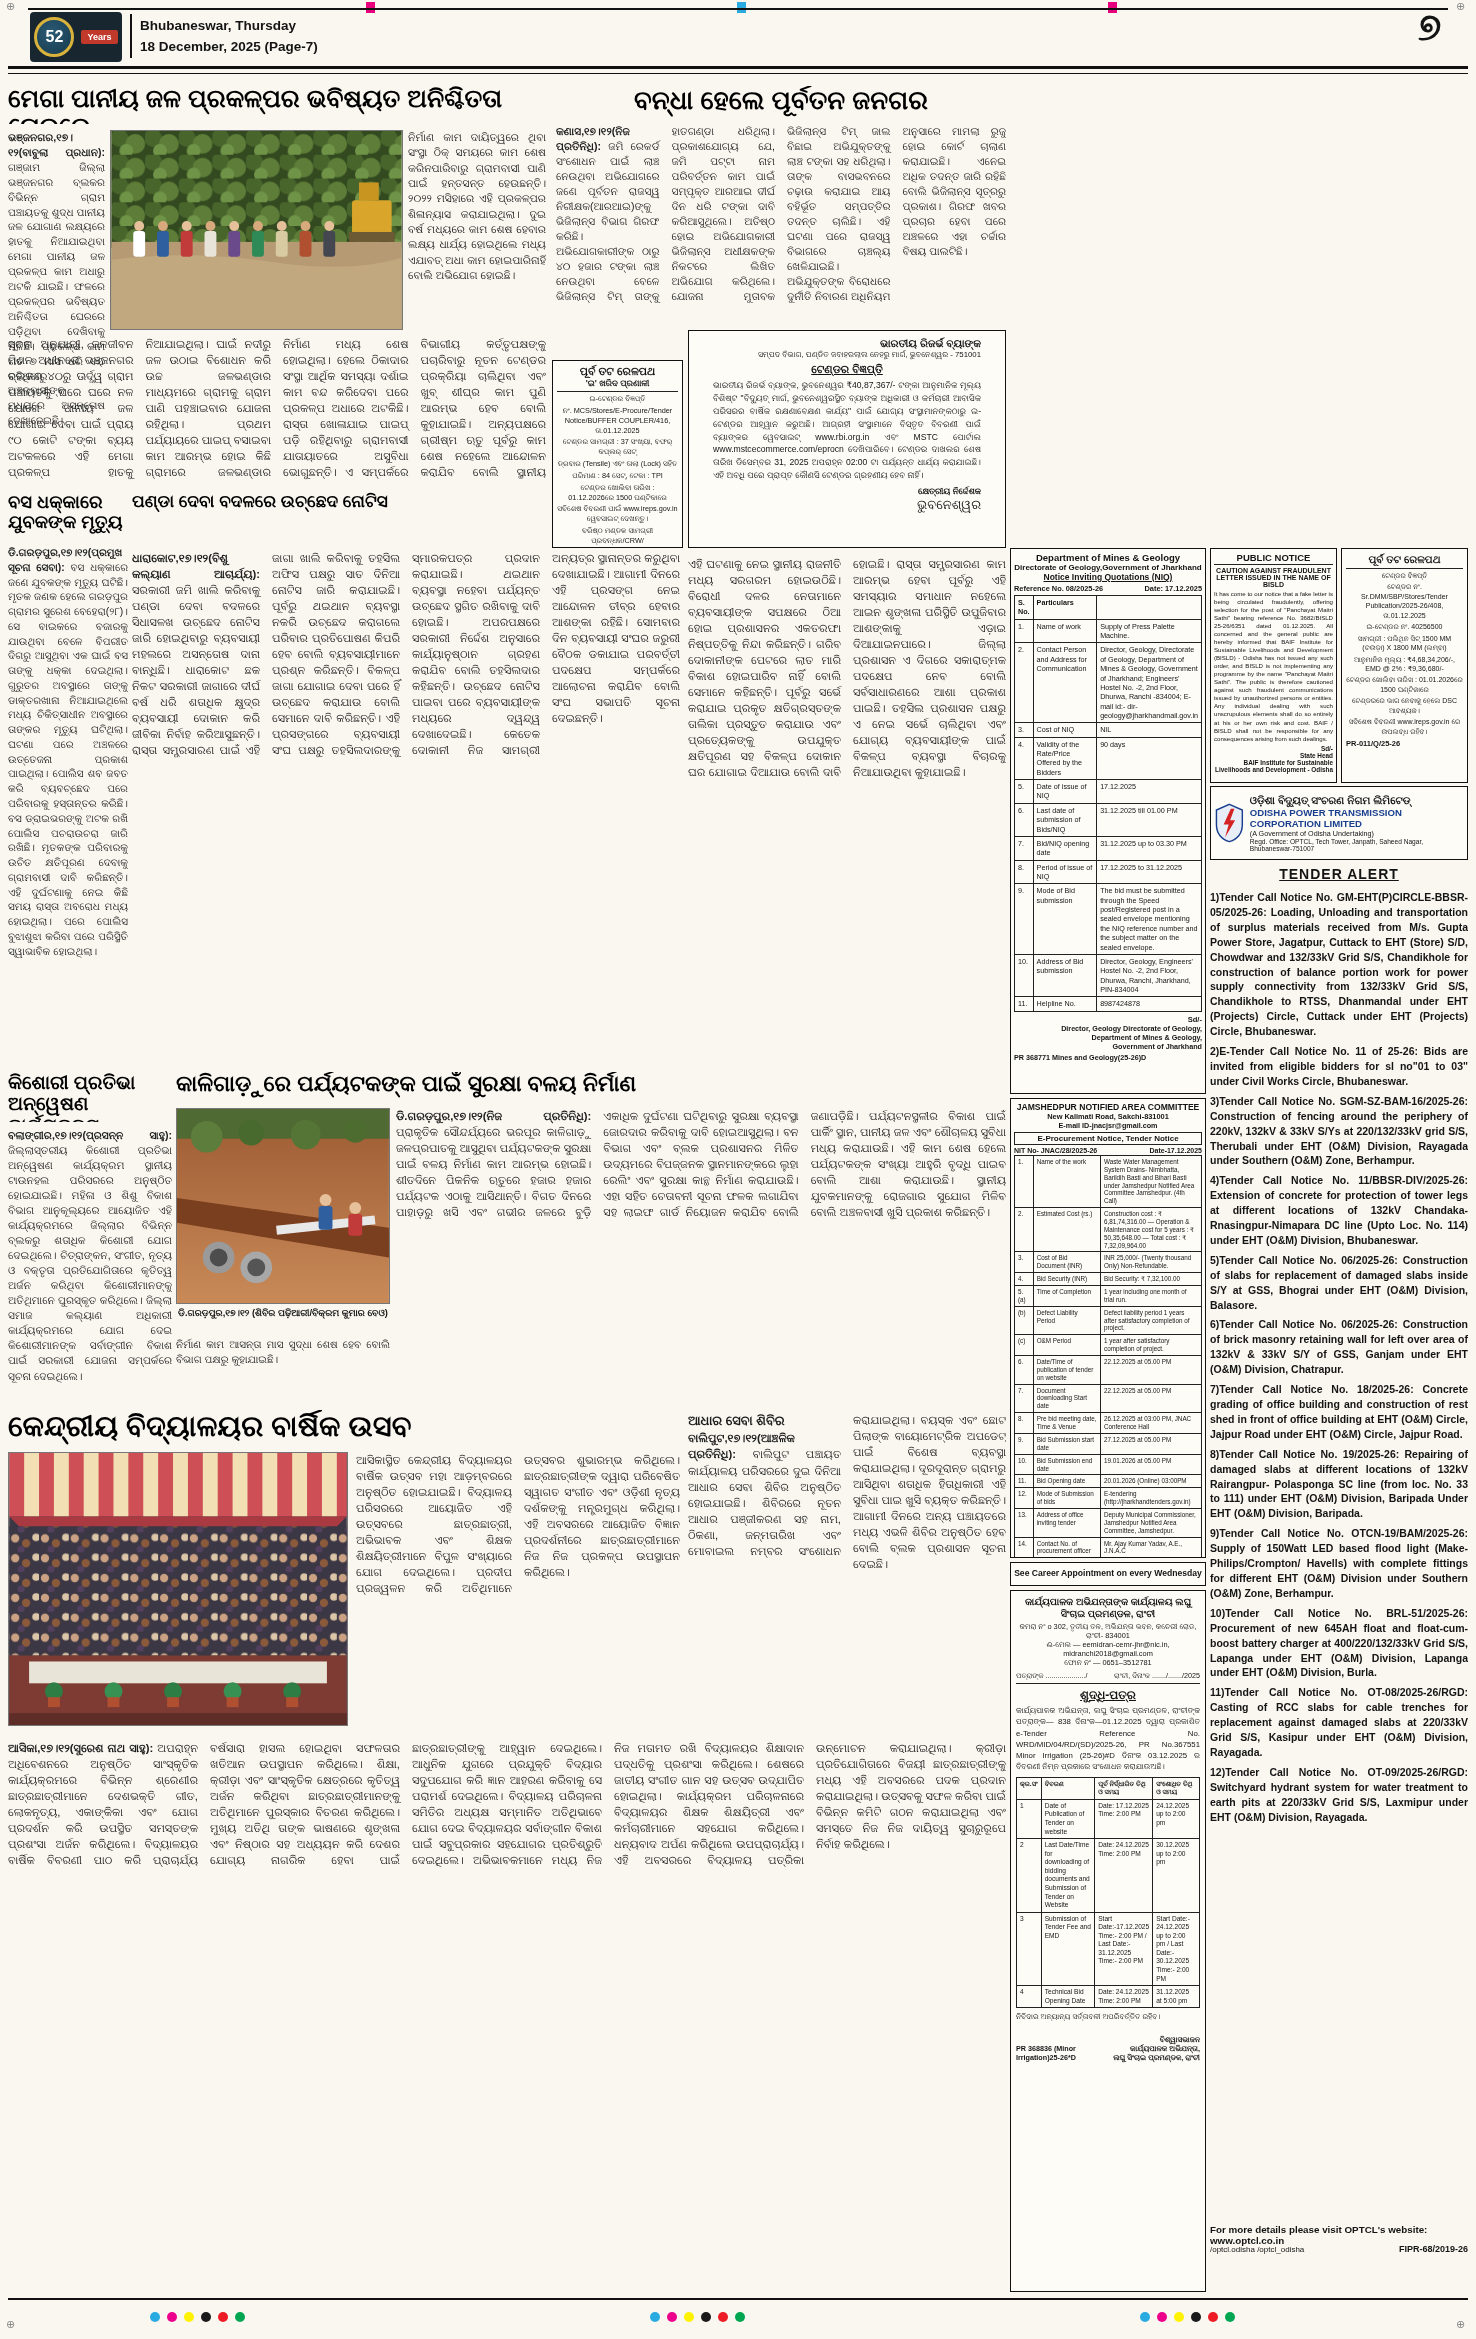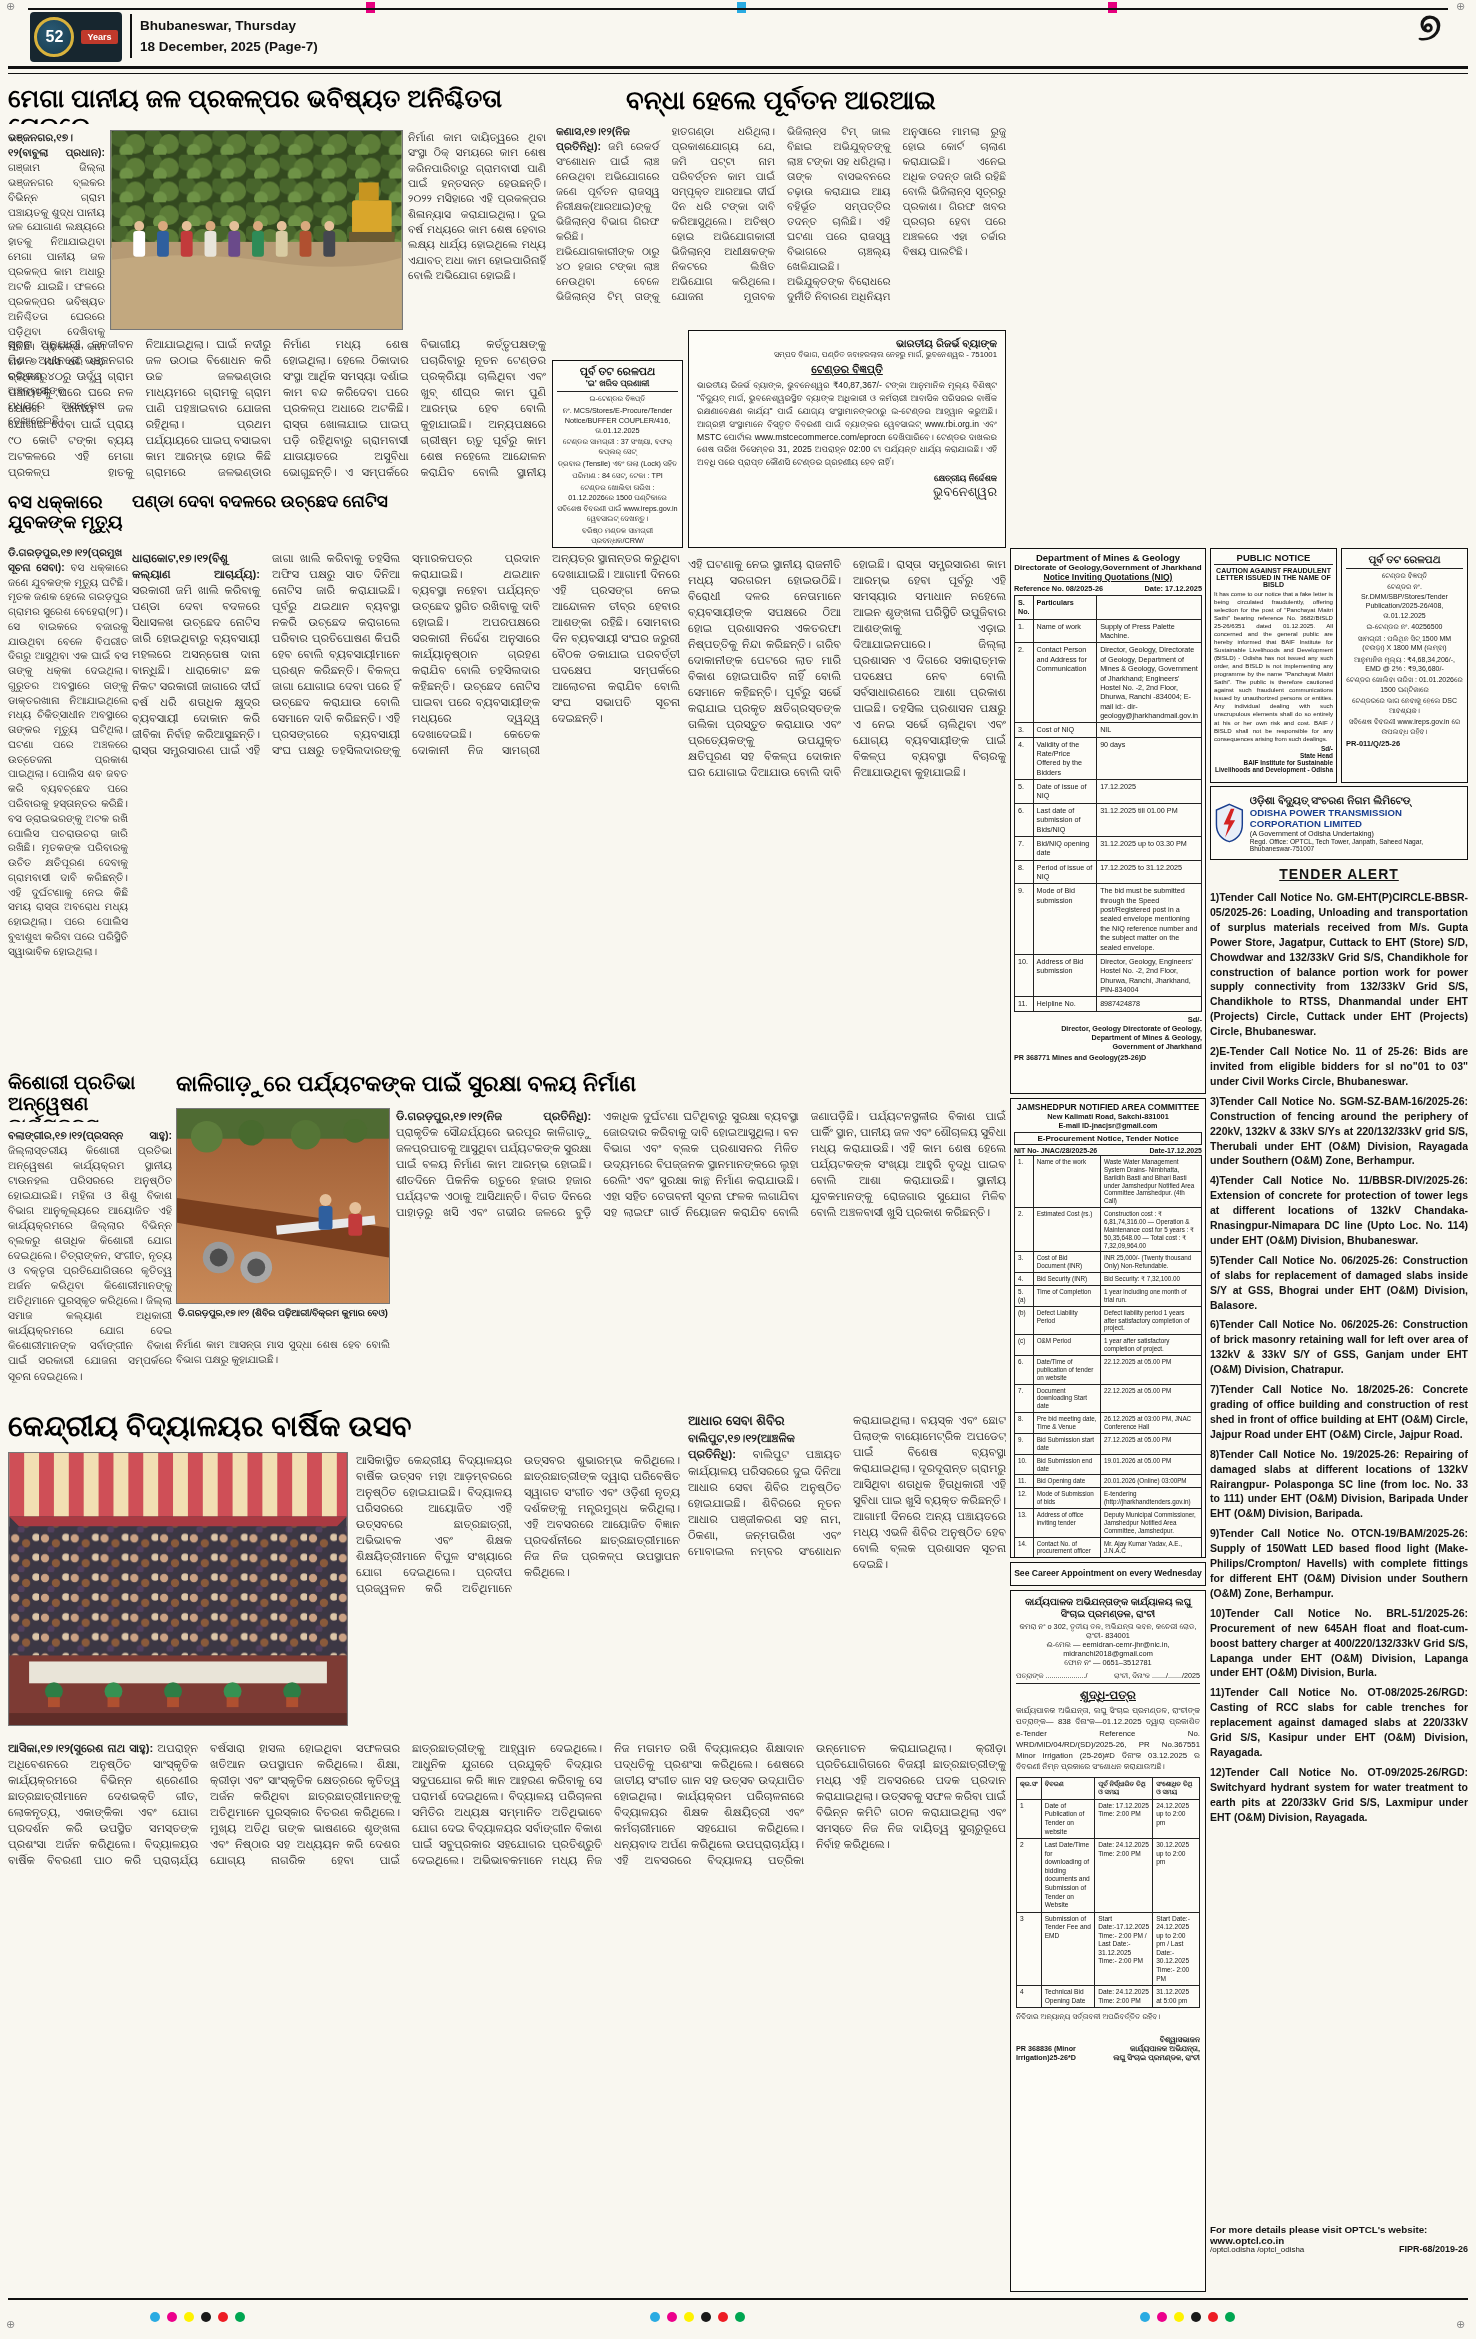--- a/index.html
+++ b/index.html
@@ -98,21 +98,21 @@
       <circle cx="220" cy="96" r="5" fill="#e5c09a"></circle>
         <rect x="214" y="101" width="12" height="26" rx="3" fill="#44474f"></rect>
     </g>
     <rect x="243" y="70" width="40" height="34" rx="3" fill="#d9a62b"></rect>
     <rect x="250" y="52" width="20" height="18" fill="#c79520"></rect>
     <rect x="240" y="102" width="46" height="10" fill="#6b5a33"></rect>
   </svg>
   <div class="abs bt" style="left:408px;top:130px;width:138px;height:200px;font-size:10.8px">ନିର୍ମାଣ କାମ ଦାୟିତ୍ୱରେ ଥିବା ସଂସ୍ଥା ଠିକ୍ ସମୟରେ କାମ ଶେଷ କରିନପାରିବାରୁ ଗ୍ରାମବାସୀ ପାଣି ପାଇଁ ହନ୍ତସନ୍ତ ହେଉଛନ୍ତି। ୨୦୨୨ ମସିହାରେ ଏହି ପ୍ରକଳ୍ପର ଶିଳାନ୍ୟାସ କରାଯାଇଥିଲା। ଦୁଇ ବର୍ଷ ମଧ୍ୟରେ କାମ ଶେଷ ହେବାର ଲକ୍ଷ୍ୟ ଧାର୍ଯ୍ୟ ହୋଇଥିଲେ ମଧ୍ୟ ଏଯାବତ୍ ଅଧା କାମ ହୋଇପାରିନାହିଁ ବୋଲି ଅଭିଯୋଗ ହୋଇଛି।</div>
   <div class="abs bt c4" style="left:8px;top:336px;width:538px;height:148px">ସୂଚନା ଅନୁଯାୟୀ, ଜଳଜୀବନ ମିଶନ ଅଧୀନରେ ଭଞ୍ଜନଗର ବ୍ଲକର ୪୦ରୁ ଊର୍ଦ୍ଧ୍ୱ ଗ୍ରାମ ପଞ୍ଚାୟତକୁ ଘରେ ଘରେ ନଳ ଯୋଗେ ପାନୀୟ ଜଳ ଯୋଗାଇ ଦେବା ପାଇଁ ପ୍ରାୟ ୯୦ କୋଟି ଟଙ୍କା ବ୍ୟୟ ଅଟକଳରେ ଏହି ମେଗା ପ୍ରକଳ୍ପ ହାତକୁ ନିଆଯାଇଥିଲା। ଘାଇଁ ନଦୀରୁ ଜଳ ଉଠାଇ ବିଶୋଧନ କରି ଉଚ୍ଚ ଜଳଭଣ୍ଡାର ମାଧ୍ୟମରେ ଗ୍ରାମକୁ ଗ୍ରାମ ପାଣି ପହଞ୍ଚାଇବାର ଯୋଜନା ରହିଥିଲା। ପ୍ରଥମ ପର୍ଯ୍ୟାୟରେ ପାଇପ୍ ବସାଇବା କାମ ଆରମ୍ଭ ହୋଇ କିଛି ଗ୍ରାମରେ ଜଳଭଣ୍ଡାର ନିର୍ମାଣ ମଧ୍ୟ ଶେଷ ହୋଇଥିଲା। ହେଲେ ଠିକାଦାର ସଂସ୍ଥା ଆର୍ଥିକ ସମସ୍ୟା ଦର୍ଶାଇ କାମ ବନ୍ଦ କରିଦେବା ପରେ ପ୍ରକଳ୍ପ ଅଧାରେ ଅଟକିଛି। ରାସ୍ତା ଖୋଳାଯାଇ ପାଇପ୍ ପଡ଼ି ରହିଥିବାରୁ ଗ୍ରାମବାସୀ ଯାତାୟାତରେ ଅସୁବିଧା ଭୋଗୁଛନ୍ତି। ଏ ସମ୍ପର୍କରେ ବିଭାଗୀୟ କର୍ତ୍ତୃପକ୍ଷଙ୍କୁ ପଚାରିବାରୁ ନୂତନ ଟେଣ୍ଡର ପ୍ରକ୍ରିୟା ଚାଲିଥିବା ଏବଂ ଖୁବ୍ ଶୀଘ୍ର କାମ ପୁଣି ଆରମ୍ଭ ହେବ ବୋଲି କୁହାଯାଇଛି। ଅନ୍ୟପକ୍ଷରେ ଗ୍ରୀଷ୍ମ ଋତୁ ପୂର୍ବରୁ କାମ ଶେଷ ନହେଲେ ଆନ୍ଦୋଳନ କରାଯିବ ବୋଲି ସ୍ଥାନୀୟ ଅଞ୍ଚଳବାସୀ ଚେତାବନୀ ଦେଇଛନ୍ତି। ଜିଲ୍ଲା ପ୍ରଶାସନ ପକ୍ଷରୁ ଏହି ପ୍ରସଙ୍ଗରେ ତୁରନ୍ତ ପଦକ୍ଷେପ ନିଆଯିବା ପାଇଁ ଦାବି ହେଉଛି।</div>
 
-  <h1 class="abs hl ctr" style="left:556px;top:86px;width:450px;height:32px;font-size:26px">ବନ୍ଧା ହେଲେ ପୂର୍ବତନ ଆରଆଇ</h1>
+  <h1 class="abs hl ctr" style="left:556px;top:86px;width:450px;height:32px;font-size:26px">ବନ୍ଧା ହେଲେ ପୂର୍ବତନ ଜନଗର</h1>
   <div class="abs bt c4" style="left:556px;top:124px;width:450px;height:202px;font-size:10.6px">
     <span class="dl">କଣାସ,୧୭।୧୨(ନିଜ ପ୍ରତିନିଧି):</span>
     <span>ଜମି ରେକର୍ଡ ସଂଶୋଧନ ପାଇଁ ଲାଞ୍ଚ ନେଉଥିବା ଅଭିଯୋଗରେ ଜଣେ ପୂର୍ବତନ ରାଜସ୍ୱ ନିରୀକ୍ଷକ(ଆରଆଇ)ଙ୍କୁ ଭିଜିଲାନ୍ସ ବିଭାଗ ଗିରଫ କରିଛି। ଅଭିଯୋଗକାରୀଙ୍କ ଠାରୁ ୪୦ ହଜାର ଟଙ୍କା ଲାଞ୍ଚ ନେଉଥିବା ବେଳେ ଭିଜିଲାନ୍ସ ଟିମ୍ ତାଙ୍କୁ ହାତଗଣ୍ଡା ଧରିଥିଲା। ପ୍ରକାଶଯୋଗ୍ୟ ଯେ, ଜମି ପଟ୍ଟା ନାମ ପରିବର୍ତ୍ତନ କାମ ପାଇଁ ସମ୍ପୃକ୍ତ ଆରଆଇ ଦୀର୍ଘ ଦିନ ଧରି ଟଙ୍କା ଦାବି କରିଆସୁଥିଲେ। ଅତିଷ୍ଠ ହୋଇ ଅଭିଯୋଗକାରୀ ଭିଜିଲାନ୍ସ ଅଧୀକ୍ଷକଙ୍କ ନିକଟରେ ଲିଖିତ ଅଭିଯୋଗ କରିଥିଲେ। ଯୋଜନା ମୁତାବକ ଭିଜିଲାନ୍ସ ଟିମ୍ ଜାଲ ବିଛାଇ ଅଭିଯୁକ୍ତଙ୍କୁ ଲାଞ୍ଚ ଟଙ୍କା ସହ ଧରିଥିଲା। ତାଙ୍କ ବାସଭବନରେ ଚଢ଼ାଉ କରାଯାଇ ଆୟ ବହିର୍ଭୂତ ସମ୍ପତ୍ତିର ତଦନ୍ତ ଚାଲିଛି। ଏହି ଘଟଣା ପରେ ରାଜସ୍ୱ ବିଭାଗରେ ଚାଞ୍ଚଲ୍ୟ ଖେଳିଯାଇଛି। ଅଭିଯୁକ୍ତଙ୍କ ବିରୋଧରେ ଦୁର୍ନୀତି ନିବାରଣ ଅଧିନିୟମ ଅନୁସାରେ ମାମଲା ରୁଜୁ ହୋଇ କୋର୍ଟ ଚାଲାଣ କରାଯାଇଛି। ଏନେଇ ଅଧିକ ତଦନ୍ତ ଜାରି ରହିଛି ବୋଲି ଭିଜିଲାନ୍ସ ସୂତ୍ରରୁ ପ୍ରକାଶ। ଗିରଫ ଖବର ପ୍ରଚାର ହେବା ପରେ ଅଞ୍ଚଳରେ ଏହା ଚର୍ଚ୍ଚାର ବିଷୟ ପାଲଟିଛି।</span>
   </div>
 
   <div class="abs box" style="left:552px;top:360px;width:131px;height:188px;padding:4px">
     <div class="ctr" style="font-weight:bold;font-size:11px">ପୂର୍ବ ତଟ ରେଳପଥ</div>
     <div class="ctr" style="font-weight:bold;font-size:8.5px;border-bottom:1px solid #222;padding-bottom:2px;margin-bottom:2px">'ଇ' ଖରିଦ ପ୍ରଣାଳୀ</div>
     <div>
         <div class="rline">ଇ-ଟେଣ୍ଡର ବିଜ୍ଞପ୍ତି</div>
@@ -120,21 +120,21 @@
         <div class="rline">ଟେଣ୍ଡର ସାମଗ୍ରୀ : 37 ସଂଖ୍ୟା, ବଫର୍ କପ୍ଲର୍ ସେଟ୍</div>
         <div class="rline">ଡ୍ରବାର (Tensile) ଏବଂ ତାଲା (Lock) ସହିତ</div>
         <div class="rline">ପରିମାଣ : 84 ସେଟ୍, ଟେକା : TPI</div>
         <div class="rline">ଟେଣ୍ଡର ଖୋଲିବା ତାରିଖ : 01.12.2026ରେ 1500 ଘଣ୍ଟିକାରେ</div>
         <div class="rline">ସବିଶେଷ ବିବରଣୀ ପାଇଁ www.ireps.gov.in ୱେବସାଇଟ୍ ଦେଖନ୍ତୁ।</div>
         <div class="rline">ବରିଷ୍ଠ ମଣ୍ଡଳ ସାମଗ୍ରୀ ପ୍ରବନ୍ଧକ/CRW/</div>
       </div>
     <div style="font-weight:bold;font-size:7.5px;margin-top:2px">PR-910/Q/25-26</div>
   </div>
 
-  <div class="abs box" style="left:688px;top:330px;width:318px;height:218px;padding:6px 8px">
+  <div class="abs box" style="left:688px;top:330px;width:318px;height:218px;padding:6px 24px">
     <div class="rgt" style="font-weight:bold;font-size:10.5px">ଭାରତୀୟ ରିଜର୍ଭ ବ୍ୟାଙ୍କ</div>
     <div class="rgt" style="font-size:7.8px;margin-bottom:3px">ସମ୍ପଦ ବିଭାଗ, ପଣ୍ଡିତ ଜବାହରଲାଲ ନେହରୁ ମାର୍ଗ, ଭୁବନେଶ୍ୱର - 751001</div>
     <div class="ctr" style="font-weight:bold;font-size:11px;text-decoration:underline;margin-bottom:3px">ଟେଣ୍ଡର ବିଜ୍ଞପ୍ତି</div>
     <div style="font-size:8.6px;line-height:1.5;text-align:justify">ଭାରତୀୟ ରିଜର୍ଭ ବ୍ୟାଙ୍କ, ଭୁବନେଶ୍ୱର ₹40,87,367/- ଟଙ୍କା ଆନୁମାନିକ ମୂଲ୍ୟ ବିଶିଷ୍ଟ "ବିଦ୍ୟୁତ୍ ମାର୍ଗ, ଭୁବନେଶ୍ୱରସ୍ଥିତ ବ୍ୟାଙ୍କ ଅଧିକାରୀ ଓ କର୍ମଚାରୀ ଆବାସିକ ପରିସରର ବାର୍ଷିକ ରକ୍ଷଣାବେକ୍ଷଣ କାର୍ଯ୍ୟ" ପାଇଁ ଯୋଗ୍ୟ ସଂସ୍ଥାମାନଙ୍କଠାରୁ ଇ-ଟେଣ୍ଡର ଆହ୍ୱାନ କରୁଅଛି। ଆଗ୍ରହୀ ସଂସ୍ଥାମାନେ ବିସ୍ତୃତ ବିବରଣୀ ପାଇଁ ବ୍ୟାଙ୍କର ୱେବସାଇଟ୍ www.rbi.org.in ଏବଂ MSTC ପୋର୍ଟାଲ www.mstcecommerce.com/eprocn ଦେଖିପାରିବେ। ଟେଣ୍ଡର ଦାଖଲର ଶେଷ ତାରିଖ ଡିସେମ୍ବର 31, 2025 ଅପରାହ୍ନ 02:00 ଟା ପର୍ଯ୍ୟନ୍ତ ଧାର୍ଯ୍ୟ କରାଯାଇଛି। ଏହି ଅବଧି ପରେ ପ୍ରାପ୍ତ କୌଣସି ଟେଣ୍ଡର ଗ୍ରହଣୀୟ ହେବ ନାହିଁ।</div>
     <div class="rgt" style="font-weight:bold;font-size:8.5px;margin-top:4px">କ୍ଷେତ୍ରୀୟ ନିର୍ଦ୍ଦେଶକ</div>
     <div class="rgt" style="font-weight:normal;font-size:13px">ଭୁବନେଶ୍ୱର</div>
   </div>
 
   <h2 class="abs hl" style="left:8px;top:492px;width:120px;height:48px;font-size:18px">ବସ ଧକ୍କାରେ ଯୁବକଙ୍କ ମୃତ୍ୟୁ</h2>
   <div class="abs bt" style="left:8px;top:546px;width:120px;height:518px;font-size:10.4px">

